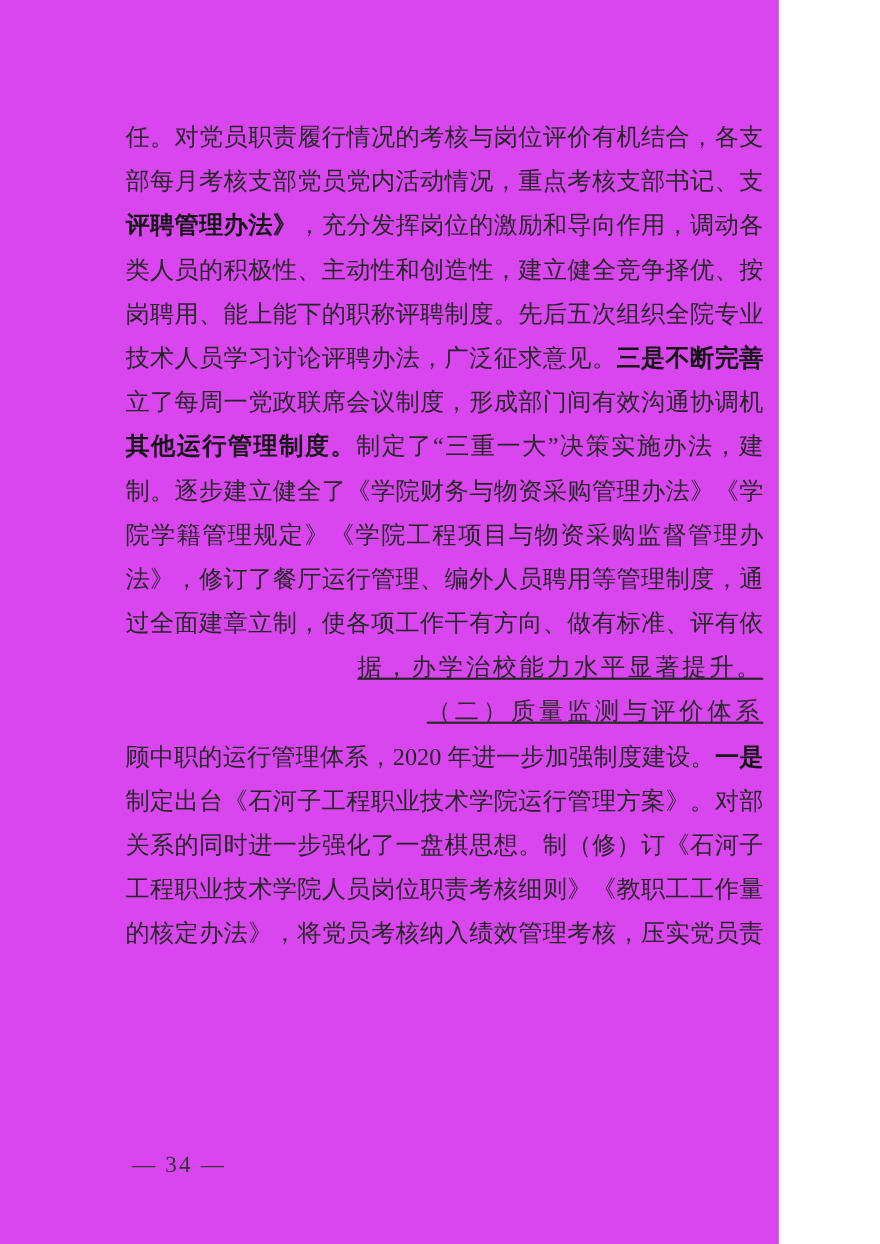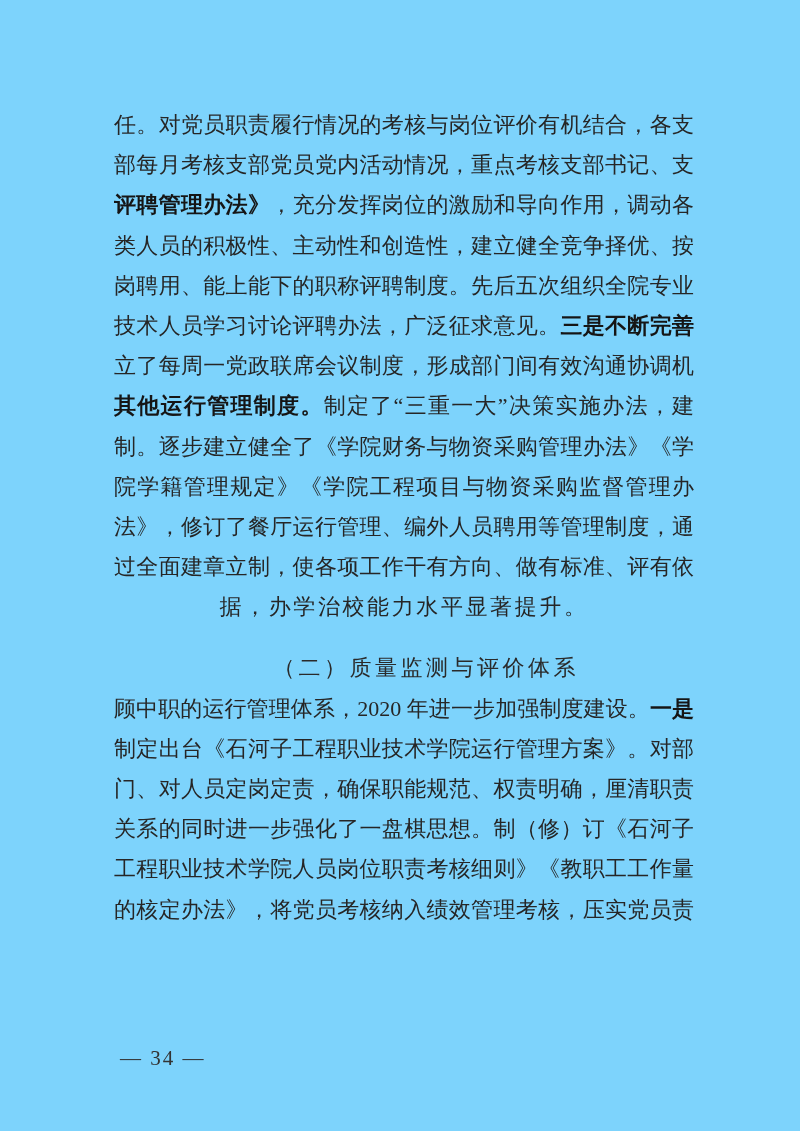--- a/index.html
+++ b/index.html
@@ -10,54 +10,54 @@
     width: 800px;
     height: 1131px;
     background: #ffffff;
     font-family: "Liberation Serif", "DejaVu Serif", serif;
     overflow: hidden;
     position: relative;
   }
   .page {
     position: absolute;
     left: 0; top: 0;
-    width: 800px;
+    width: 708px;
     height: 1131px;
-    background: #7dd3fc;
+    background: #d946ef;
   }
   .text-block {
     position: absolute;
     left: 114px;
     top: 105px;
     width: 580px;
     font-size: 22px;
     line-height: 40.2px;
     color: #262626;
   }
   .line {
     height: 40.2px;
     overflow: hidden;
   }
   .line.justify {
     text-align: justify;
     text-align-last: justify;
     text-justify: inter-character;
   }
   .line.short {
-    text-align: center;
+    text-align: right;
     letter-spacing: 2.6px;
+    text-decoration: underline;
   }
   .line.indent {
     padding-left: 44px;
     box-sizing: border-box;
   }
   .line.heading {
     letter-spacing: 3.5px;
     color: #2a2a2a;
-    margin-top: 21px;
   }
   .seg {
     font-weight: normal;
   }
   .seg.bold {
     font-weight: bold;
     color: #151515;
   }
   .page-number {
     position: absolute;
@@ -82,19 +82,18 @@
       <div class="line justify"><span class="seg">立了每周一党政联席会议制度，形成部门间有效沟通协调机</span></div>
       <div class="line justify"><span class="seg bold">其他运行管理制度。</span><span class="seg">制定了“三重一大”决策实施办法，建</span></div>
       <div class="line justify"><span class="seg">制。逐步建立健全了《学院财务与物资采购管理办法》《学</span></div>
       <div class="line justify"><span class="seg">院学籍管理规定》《学院工程项目与物资采购监督管理办</span></div>
       <div class="line justify"><span class="seg">法》，修订了餐厅运行管理、编外人员聘用等管理制度，通</span></div>
       <div class="line justify"><span class="seg">过全面建章立制，使各项工作干有方向、做有标准、评有依</span></div>
       <div class="line short"><span class="seg">据，办学治校能力水平显著提升。</span></div>
       <div class="line short indent heading"><span class="seg">（二）质量监测与评价体系</span></div>
       <div class="line justify"><span class="seg">顾中职的运行管理体系，2020 年进一步加强制度建设。</span><span class="seg bold">一是</span></div>
       <div class="line justify"><span class="seg">制定出台《石河子工程职业技术学院运行管理方案》。对部</span></div>
-      <div class="line justify"><span class="seg">门、对人员定岗定责，确保职能规范、权责明确，厘清职责</span></div>
       <div class="line justify"><span class="seg">关系的同时进一步强化了一盘棋思想。制（修）订《石河子</span></div>
       <div class="line justify"><span class="seg">工程职业技术学院人员岗位职责考核细则》《教职工工作量</span></div>
       <div class="line justify"><span class="seg">的核定办法》，将党员考核纳入绩效管理考核，压实党员责</span></div>
     </div>
   <div class="page-number">— 34 —</div>
 </div>
 
 </body></html>

